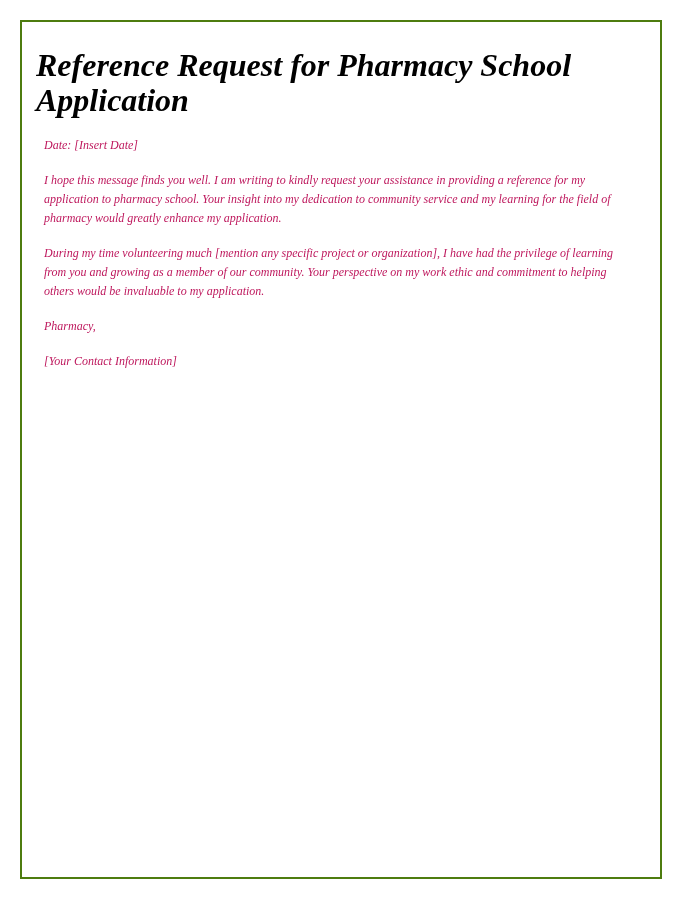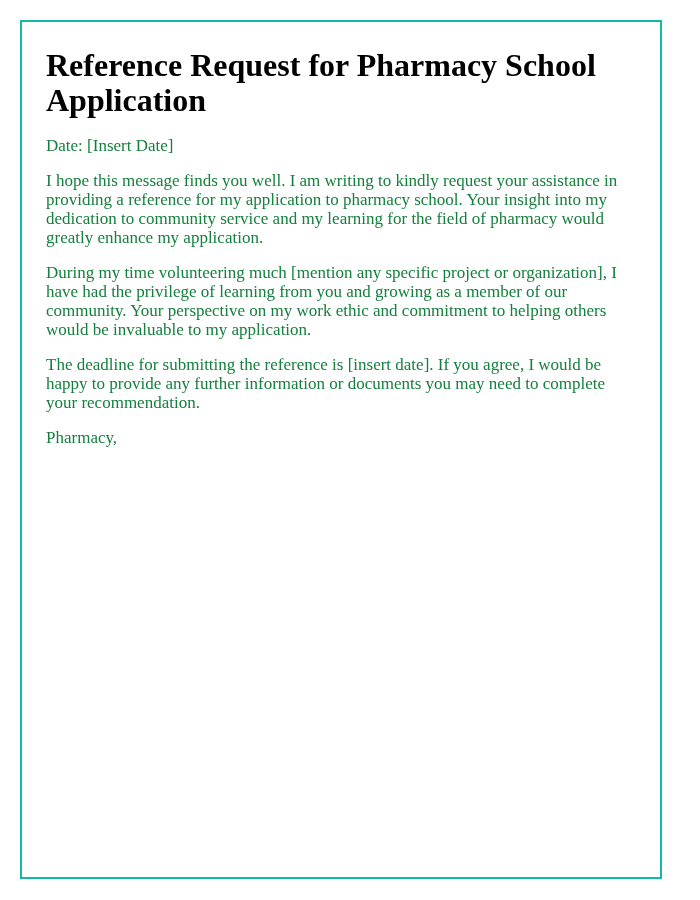--- a/index.html
+++ b/index.html
@@ -15,44 +15,45 @@
     color: #000000;
   }
   .page {
     position: absolute;
     left: 20px;
     top: 20px;
     width: 642px;
     height: 859px;
     box-sizing: border-box;
     background: #ffffff;
-    border: 2px solid #14b8a6;
-    padding: 26px 30px 30px 24px;
+    border: 2px solid #4d7c0f;
+    padding: 26px 30px 30px 14px;
     overflow: hidden;
+    font-style: italic;
   }
   .page h1 {
     font-size: 32px;
     font-weight: bold;
     line-height: 35px;
     margin: 0 0 18px 0;
     color: #000000;
   }
   .page p {
-    font-size: 17px;
+    font-size: 12px;
     line-height: 19px;
-    margin: 16px 0;
-    color: #15803d;
+    margin: 16px 8px;
+    color: #be185d;
   }
   .page p:last-child {
     margin-bottom: 0;
   }
 </style>
 </head>
 <body>
 
 <div class="page">
   <h1>Reference Request for Pharmacy School Application</h1>
   <p>Date: [Insert Date]</p>
   <p>I hope this message finds you well. I am writing to kindly request your assistance in providing a reference for my application to pharmacy school. Your insight into my dedication to community service and my learning for the field of pharmacy would greatly enhance my application.</p>
   <p>During my time volunteering much [mention any specific project or organization], I have had the privilege of learning from you and growing as a member of our community. Your perspective on my work ethic and commitment to helping others would be invaluable to my application.</p>
-  <p>The deadline for submitting the reference is [insert date]. If you agree, I would be happy to provide any further information or documents you may need to complete your recommendation.</p>
   <p>Pharmacy,</p>
+  <p>[Your Contact Information]</p>
 </div>
 
 </body></html>

